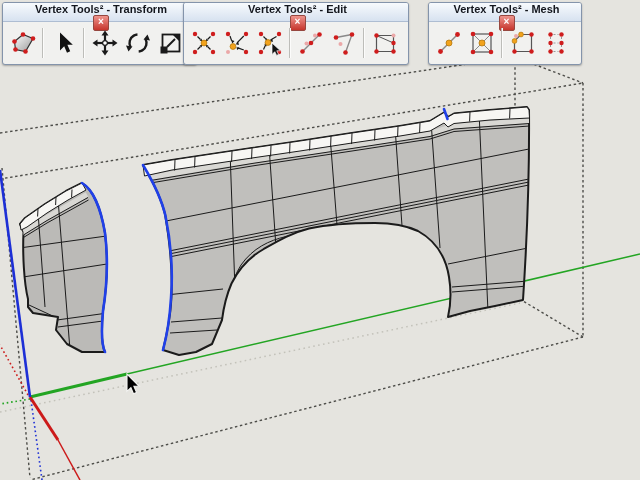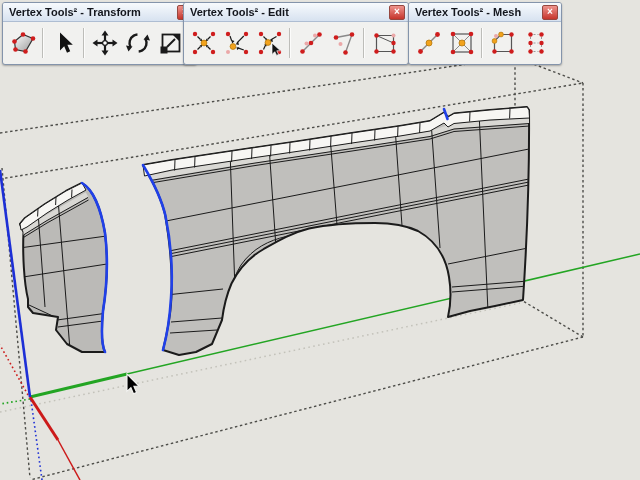--- a/index.html
+++ b/index.html
@@ -13,21 +13,21 @@
   .toolbar{
     position:absolute;top:2px;
     border:1px solid #8494ab;border-radius:3px;
     background:var(--toolbar_body,#f1f1ef);
     box-shadow:0 1px 2px rgba(0,0,0,.28);
   }
   .tb-titlebar{
     height:18px;display:flex;align-items:center;
     padding:0 3px 0 6px;
     background:linear-gradient(var(--title_grad_top,#f7fafd),var(--title_grad_bottom,#d7e2f0));
-    border-bottom:1px solid #aebdd2;border-radius:2px 2px 0 0;
+    border-bottom:1px solid #aebdd2;border-radius:2px 2px 0 0;flex-direction:column;
   }
   .tb-title{flex:1;font-size:11px;font-weight:bold;color:#13161d;white-space:nowrap;letter-spacing:0}
   .tb-close{
     width:14px;height:13px;flex:0 0 14px;
     border:1px solid #96473f;border-radius:2px;
     background:linear-gradient(var(--close_grad_top,#ee948d),var(--close_red,#c6352c));
     color:#fff;font-size:10px;line-height:12px;text-align:center;font-weight:bold;
     cursor:default;
   }
   .tb-body{display:flex;align-items:center;padding:2px 3px;height:38px}
@@ -321,21 +321,21 @@
             <circle cx="4.5" cy="5.5" r="2.2"></circle>
             <circle cx="21.5" cy="13" r="2.2"></circle>
         <circle cx="21.5" cy="21.5" r="2.2"></circle>
             <circle cx="4.5" cy="21.5" r="2.2"></circle>
           </g>
       </svg>
     </div>
   </div>
 </div>
 
-<div class="toolbar" style="left:408px;width:152px">
+<div class="toolbar" style="left:428px;width:152px">
   <div class="tb-titlebar">
     <span class="tb-title">Vertex Tools² - Mesh</span>
     <div class="tb-close">×</div>
   </div>
   <div class="tb-body">
     <div class="tbtn">
       <svg width="26" height="26" viewBox="0 0 26 26">
         <line x1="4" y1="22" x2="22" y2="4" stroke="#8a8a8a" stroke-width="1.5"></line>
         <circle cx="4.5" cy="21.5" r="2.4" fill="#cf1d1d"></circle>
           <circle cx="21.5" cy="4.5" r="2.4" fill="#cf1d1d"></circle>

